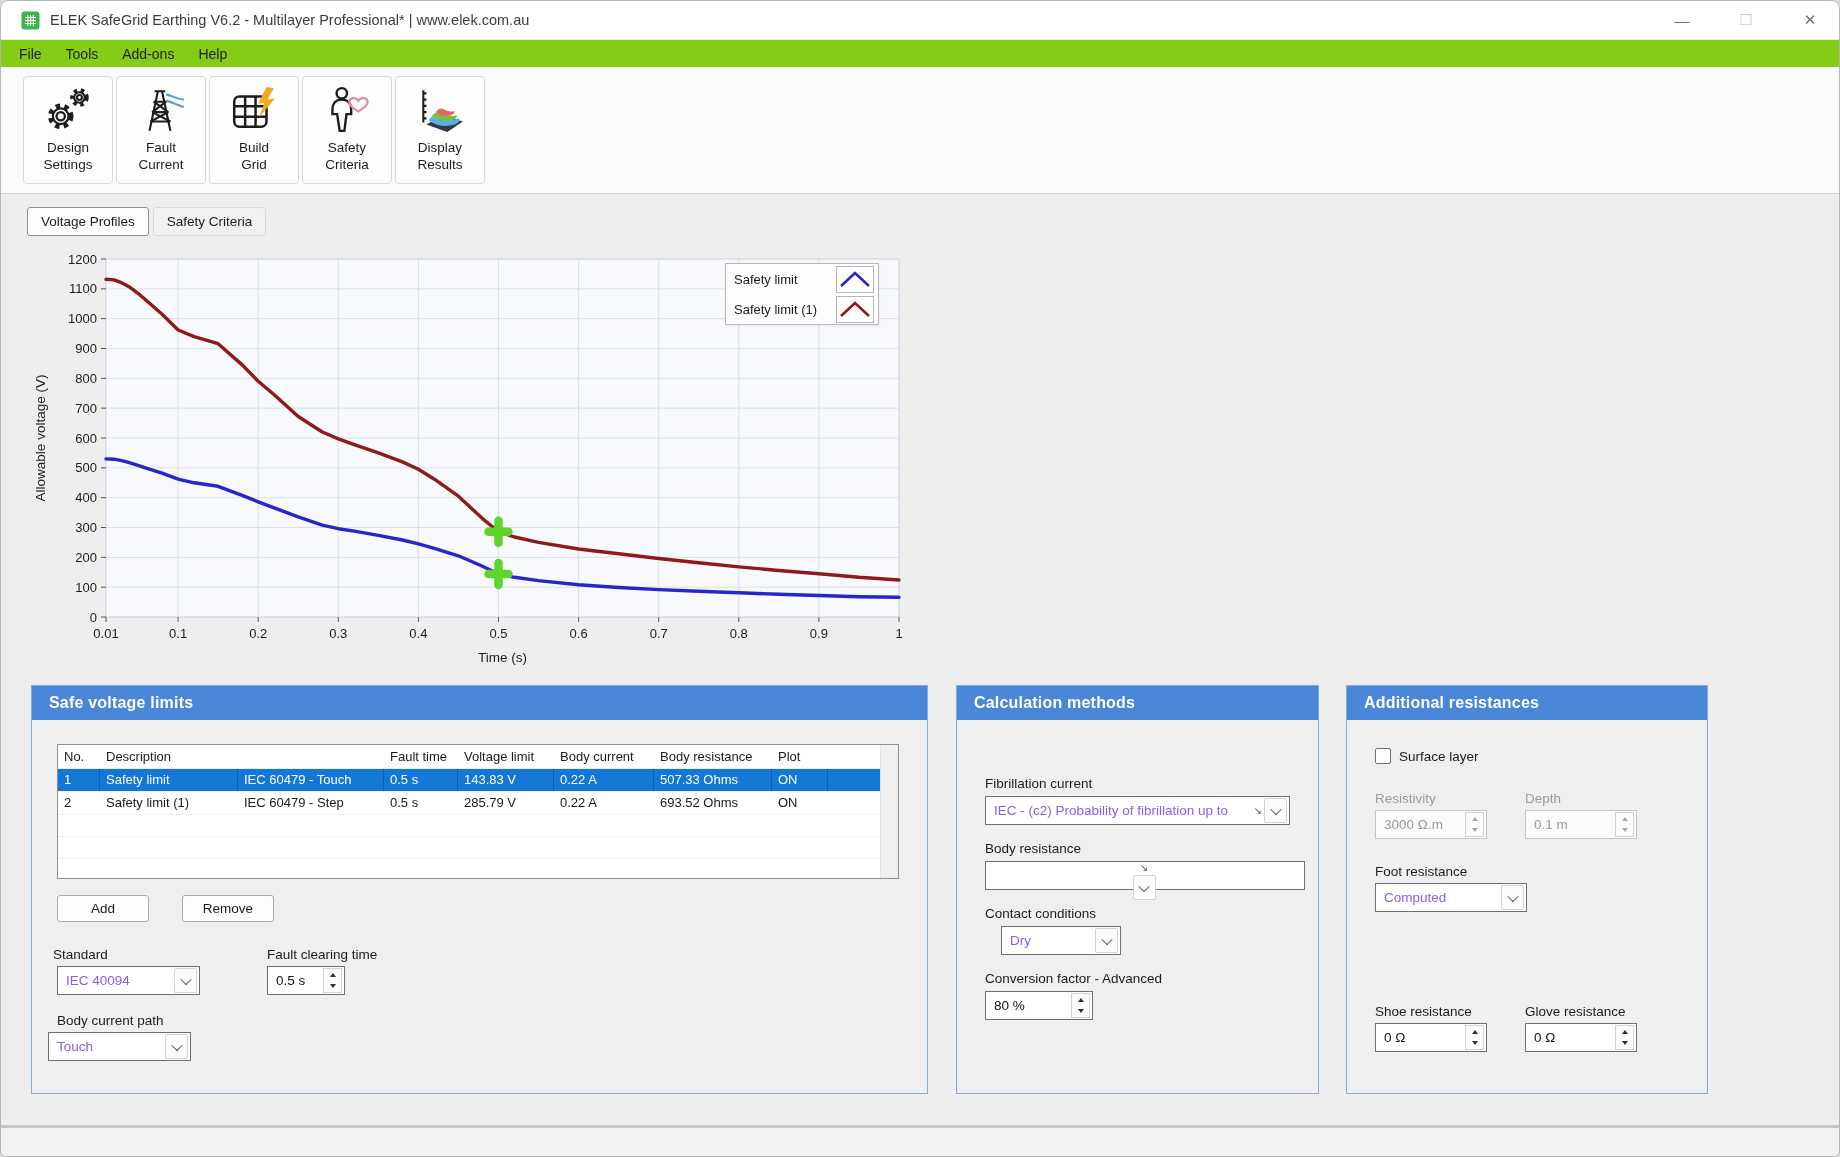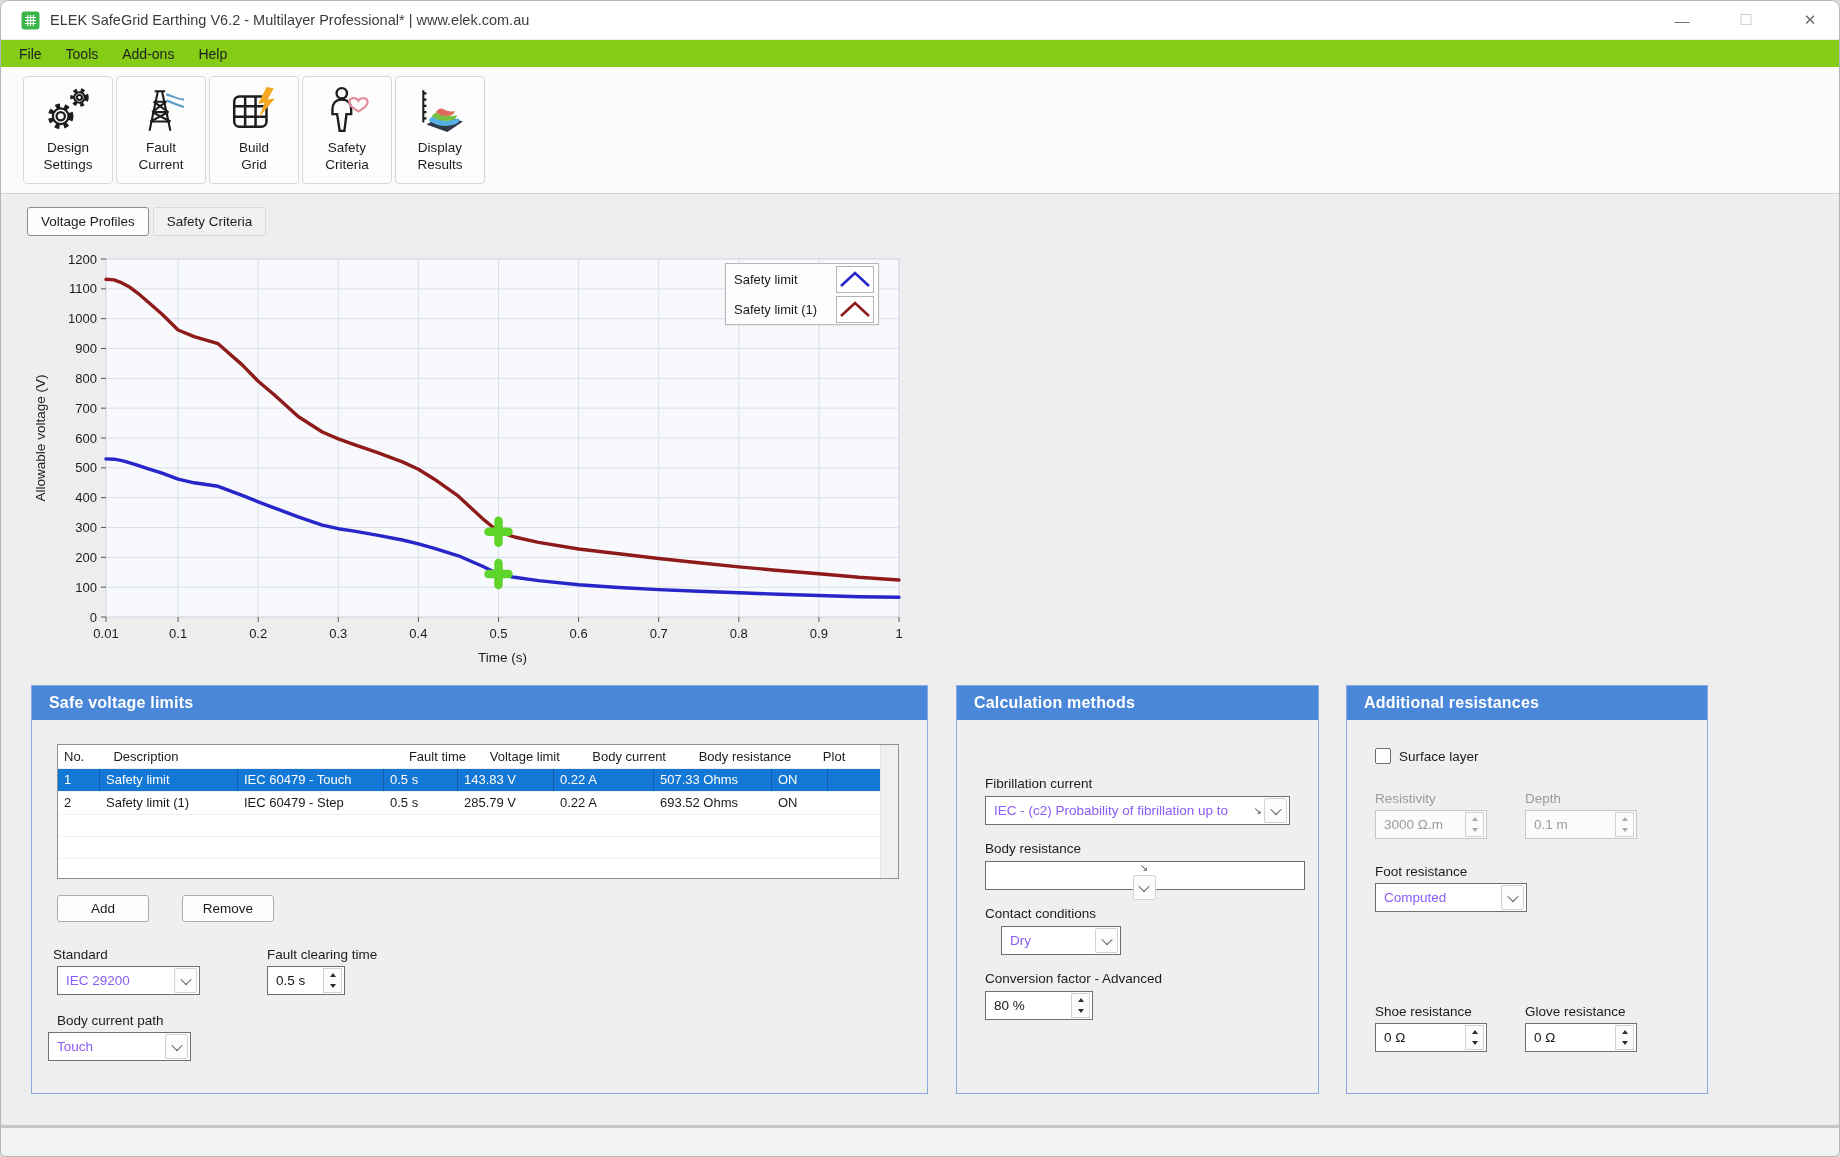--- a/index.html
+++ b/index.html
@@ -41,21 +41,21 @@
   
   .panel{position:absolute;background:#efefef;border:1px solid #87a9de;}
   .panel-header{height:34px;line-height:34px;background:#4a87d9;color:#ffffff;font-size:16px;font-weight:bold;padding-left:17px;letter-spacing:0.2px;}
   .flabel{position:absolute;font-size:13.5px;color:#1c1c1c;}
   .flabel.dis{color:#9b9b9b;}
 
   
   .tbl{position:absolute;left:25px;top:58px;width:840px;height:133px;background:#ffffff;border:1px solid #909090;display:flex;}
   .tbl-main{flex:1;overflow:hidden;}
   .tbl-scroll{width:17px;background:#f0f0f0;border-left:1px solid #e3e3e3;}
-  .tbl-hrow{display:flex;height:23px;border-bottom:1px solid #ededed;background:#ffffff;gap:8px;}
+  .tbl-hrow{display:flex;height:23px;border-bottom:1px solid #ededed;background:#ffffff;}
   .tbl-hcell{font-size:13px;color:#1c1c1c;padding:4px 0 0 6px;box-sizing:border-box;white-space:nowrap;overflow:hidden;}
   .tbl-row{display:flex;height:22px;border-bottom:1px solid #f1f1f1;background:#ffffff;}
   .tbl-cell{font-size:13px;color:#1a1a1a;padding:3px 0 0 6px;box-sizing:border-box;white-space:nowrap;overflow:hidden;}
   .tbl-row.selected{background:#1377d6;}
   .tbl-row.selected .tbl-cell{color:#ffffff;border-right:1px solid rgba(10,60,120,0.45);}
   .tbl-fill{flex:1;}
   .c-no{width:42px;} .c-desc{width:138px;} .c-std{width:146px;} .c-ft{width:74px;}
   .c-vl{width:96px;} .c-bc{width:100px;} .c-br{width:118px;} .c-plot{width:56px;}
   .tbl-empty{height:66px;background:repeating-linear-gradient(to bottom,#ffffff 0 21px,#f1f1f1 21px 22px);}
 
@@ -335,21 +335,21 @@
         <div class="tbl-empty"></div>
       </div>
       <div class="tbl-scroll"></div>
     </div>
 
     <div class="btn" style="left:25px;top:209px;width:92px;">Add</div>
     <div class="btn" style="left:150px;top:209px;width:92px;">Remove</div>
 
     <div class="flabel" style="left:21px;top:261px;">Standard</div>
     <div class="combo" style="left:25px;top:280px;width:143px;">
-      <span class="val">IEC 29200</span>
+      <span class="val">IEC 40094</span>
       <div class="combo-btn">
             <i class="chev"></i>
           </div>
     </div>
 
     <div class="flabel" style="left:235px;top:261px;">Fault clearing time</div>
     <div class="spinner" style="left:235px;top:280px;width:78px;">
       <span class="val">0.5 s</span>
       <div class="spin-btns">
         <div class="spin-up">

